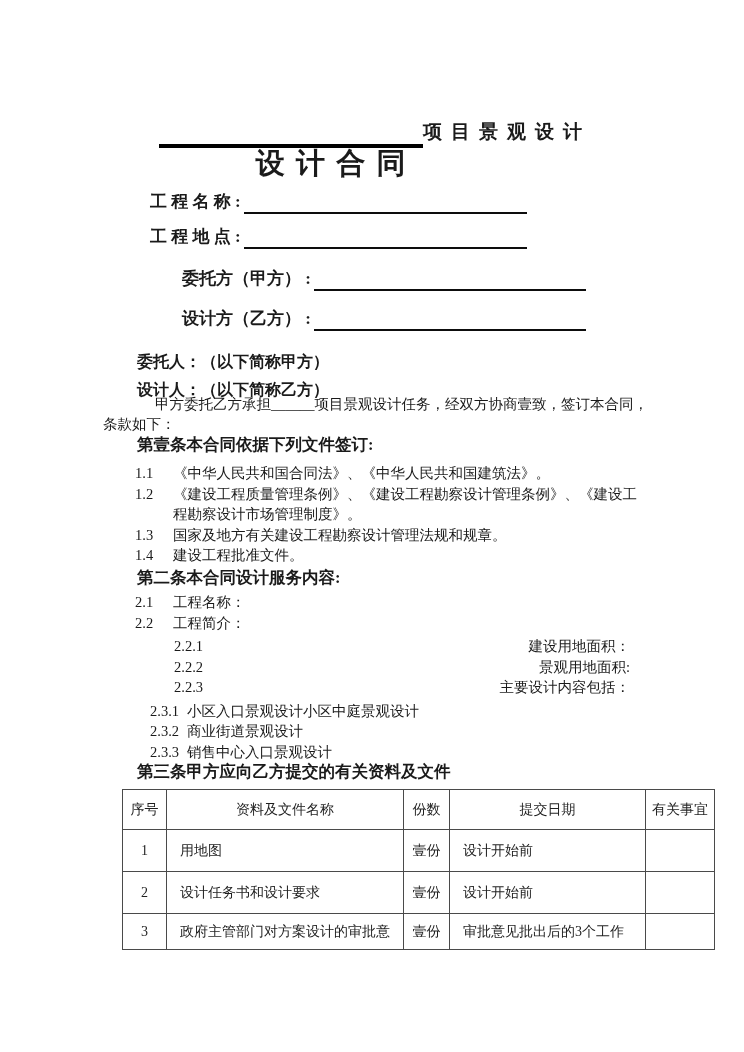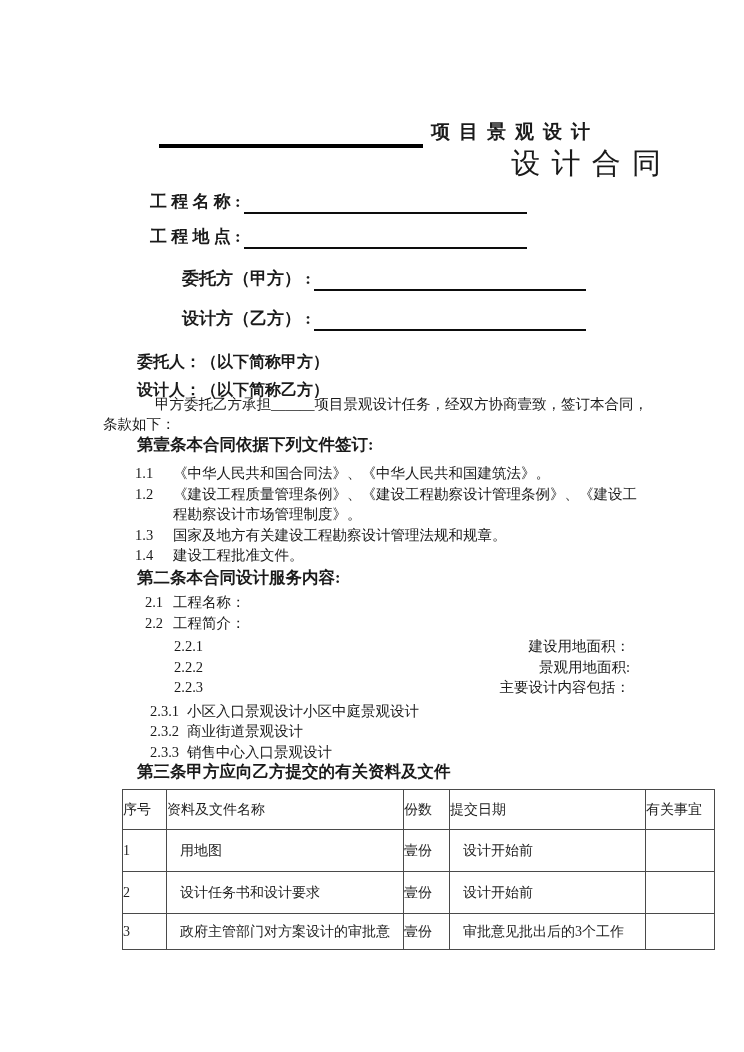--- a/index.html
+++ b/index.html
@@ -3,27 +3,27 @@
 <meta charset="utf-8">
 <style>
   html,body { margin:0; padding:0; background:#ffffff; }
   body { font-family: "Liberation Serif", serif; color:#1a1a1a; }
   .page {
     position:relative; width:744px; height:1052px; background:#ffffff;
     overflow:hidden; margin:0 auto;
   }
 
   
-  .header-line { position:absolute; left:159px; top:116px; display:flex; align-items:flex-end;gap:8px; }
+  .header-line { position:absolute; left:159px; top:116px; display:flex; align-items:flex-end; }
   .hl-blank { width:264px; height:28px; border-bottom:4px solid #000; }
   .hl-text { font-size:19px; font-weight:bold; letter-spacing:9px; line-height:32px; white-space:nowrap; }
 
   
-  .main-title { position:absolute; left:0; top:144px; width:663px; text-align:right;
-                font-size:29px; font-weight:normal; letter-spacing:2px; white-space:nowrap; }
+  .main-title { position:absolute; left:0; top:144px; width:663px; text-align:center;
+                font-size:29px; font-weight:bold; letter-spacing:2px; white-space:nowrap; }
 
   
   .field-row { position:absolute; display:flex; align-items:flex-end; white-space:nowrap; }
   .f-label { font-size:17px; font-weight:bold; line-height:24px; }
   .f-blank { display:inline-block; height:22px; border-bottom:2px solid #0d0d0d; margin-left:3px; }
   .fr1 { left:150px; top:190px; }
   .fr2 { left:150px; top:225px; }
   .fr3 { left:182px; top:267px; }
   .fr4 { left:182px; top:307px; }
   .w283 { width:283px; }
@@ -45,36 +45,36 @@
   .h3pos { top:761px; }
 
   
   .clauses { position:absolute; }
   .clause { display:flex; }
   .clause .num { flex:0 0 auto; }
   .clause .ctext { flex:1 1 auto; }
   .c1pos { left:135px; top:463px; width:512px; font-size:14.5px; line-height:20.5px; }
   .c1pos .num { width:38px; }
   .c2pos { left:135px; top:592px; width:512px; font-size:14.5px; line-height:21px; }
-  .c2pos .num { width:38px;text-align:center; }
+  .c2pos .num { width:38px; }
   .c22pos { left:150px; top:636px; width:480px; font-size:14.5px; line-height:20.7px;text-align:right; }
   .c22pos .num { width:53px; }
   .c23pos { left:150px; top:701px; width:480px; font-size:14.5px; line-height:20.3px; }
   .c23pos .num { width:37px; }
 
   
   .mat-table { position:absolute; left:122px; top:789px; width:592px;
                border-collapse:collapse; table-layout:fixed; font-size:14px; color:#1f1f1f; }
   .mat-table th, .mat-table td { border:1px solid #4a4a4a; vertical-align:middle;
                font-weight:normal; white-space:nowrap; overflow:hidden; padding:0; }
   .mat-table .rowh  { height:40px; }
   .mat-table .row1  { height:42px; }
   .mat-table .row2  { height:42px; }
   .mat-table .row3  { height:36px; }
-  .cell-center { text-align:left; }
+  .cell-center { text-align:center; }
   .cell-left   { text-align:left; padding-left:13px !important; padding-right:2px !important; }
 </style>
 </head>
 <body>
 
 <div class="page">
 
   <div class="header-line">
     <span class="hl-blank"></span>
     <span class="hl-text">项目景观设计</span>

